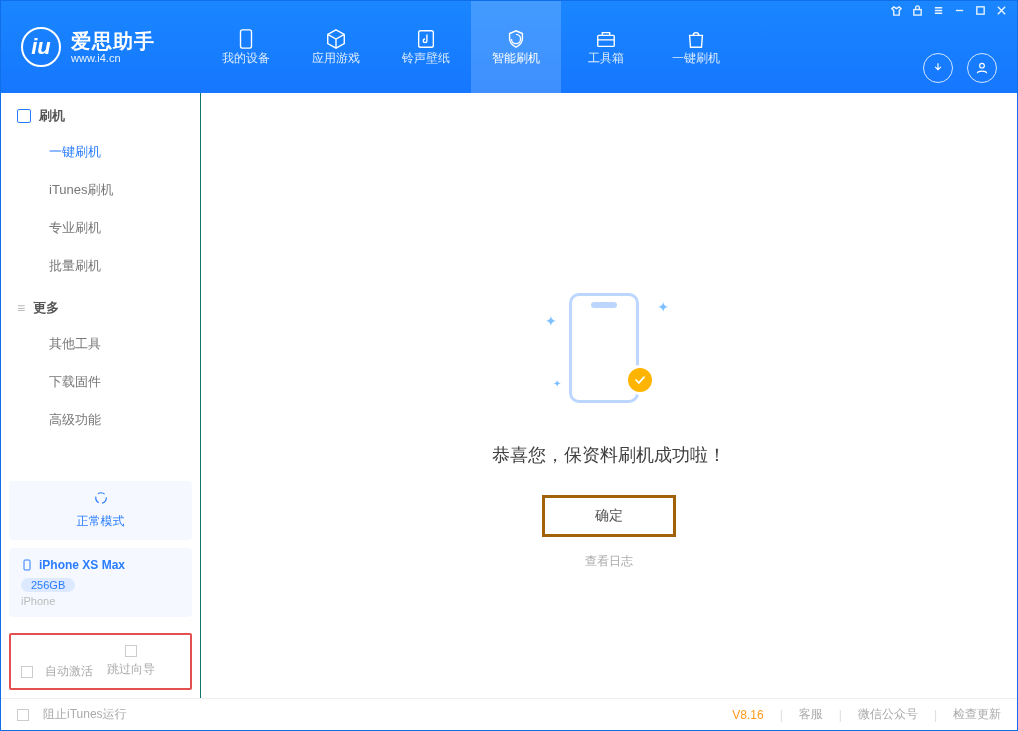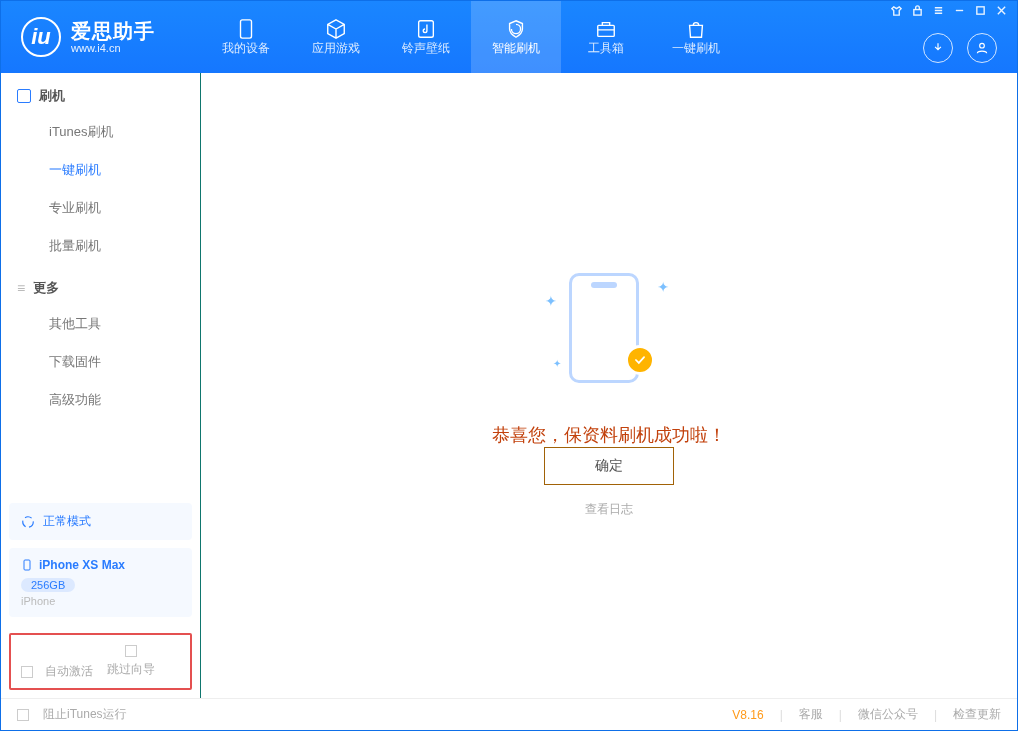--- a/index.html
+++ b/index.html
@@ -1,52 +1,52 @@
 <!DOCTYPE html>
 <html><head>
 <meta charset="utf-8">
 <style>
 * { box-sizing: border-box; margin: 0; padding: 0; font-family: "Microsoft YaHei", "PingFang SC", Arial, sans-serif; }
 html, body { width: 1018px; height: 731px; overflow: hidden; background: #fff; }
 .window-border { width: 1018px; height: 731px; border: 1px solid #0e6fe8; background:#fff; display:flex; flex-direction:column; }
-.top-header { height: 72px; background: linear-gradient(to bottom, #1a86ff, #1577ff); display:flex; align-items: stretch; color:#fff; position:relative; }
+.top-header { height: 92px; background: linear-gradient(to bottom, #1a86ff, #1577ff); display:flex; align-items: stretch; color:#fff; position:relative; }
 .logo-block { display:flex; align-items:center; padding-left:20px; width:200px; }
 .logo-icon { width:40px; height:40px; border-radius:50%; border:2px solid #fff; display:flex; align-items:center; justify-content:center; font-weight:bold; font-size:22px; margin-right:10px; font-style:italic; }
 .logo-text-main { font-size:20px; font-weight:bold; letter-spacing:1px; line-height:1.1; }
 .logo-text-sub { font-size:11px; opacity:.9; line-height:1.1; }
 .nav-tabs { display:flex; flex:1; }
 .nav-tab { width:90px; display:flex; flex-direction:column; align-items:center; justify-content:center; color:rgba(255,255,255,.85); cursor:pointer; font-size:12px; }
 .nav-tab.active { background:rgba(255,255,255,.18); color:#fff; }
 .nav-tab svg { width:22px; height:22px; }
 .header-right { position:absolute; right:10px; top:4px; display:flex; gap:10px; align-items:center; }
 .header-right span { font-size:12px; color:rgba(255,255,255,.85); cursor:pointer; }
 .header-right2 { position:absolute; right:20px; bottom:10px; display:flex; gap:14px; align-items:center; }
 .circle-btn { width:30px; height:30px; border-radius:50%; border:1.5px solid rgba(255,255,255,.8); display:flex; align-items:center; justify-content:center; cursor:pointer; }
 .body-area { flex:1; display:flex; min-height:0; }
 .sidebar { width:200px; background:#fff; border-right:1px solid #0f766e; display:flex; flex-direction:column; font-size:13px; color:#666; }
 .sidebar-section-title { display:flex; align-items:center; padding:14px 16px 8px 16px; font-weight:bold; color:#555; gap:8px; }
 .sidebar-item { padding:10px 16px 10px 48px; cursor:pointer; color:#777; }
 .sidebar-item.active { color:#2a7cff; }
 .sidebar-spacer { flex:1; }
-.status-box { margin:8px; padding:10px 12px; background:#f5f9ff; border-radius:4px; color:#2a7cff; font-size:12px; display:flex; align-items:center; gap:8px; }
+.status-box { margin:8px; padding:10px 12px; background:#f5f9ff; border-radius:4px; color:#2a7cff; font-size:12px; display:flex; align-items:center; gap:8px;flex-direction:column; }
 .device-box { margin:0 8px 8px 8px; padding:10px 12px; background:#f5f9ff; border-radius:4px; font-size:12px; }
 .device-name { color:#2a7cff; font-weight:bold; margin-bottom:4px; display:flex; align-items:center; gap:6px; }
 .device-badge { display:inline-block; background:#dce9ff; color:#2a7cff; border-radius:10px; padding:1px 10px; font-size:11px; margin-top:2px; }
 .device-sub { color:#bbb; font-size:11px; margin-top:3px; }
 .options-box { margin:8px; padding:8px 10px; border:2px solid #e45050; border-radius:2px; display:flex; gap:14px; align-items:center; font-size:12px; color:#aaa; }
 .chk { width:12px; height:12px; border:1px solid #ccc; display:inline-block; }
 .main-content { flex:1; display:flex; flex-direction:column; align-items:center; justify-content:flex-start; padding-top:190px; position:relative; }
 .illus { width:140px; height:130px; position:relative; margin-bottom:30px; }
 .phone-shape { position:absolute; left:30px; top:10px; width:70px; height:110px; border:3px solid #bcd6ff; border-radius:10px; background:#fff; }
 .phone-shape:after { content:""; position:absolute; top:6px; left:50%; transform:translateX(-50%); width:26px; height:6px; background:#bcd6ff; border-radius:3px; }
 .done-badge { position:absolute; right:24px; bottom:18px; width:30px; height:30px; background:#ffb400; border-radius:50%; border:3px solid #fff; display:flex; align-items:center; justify-content:center; }
 .done-badge svg { width:14px; height:14px; }
 .sparkle { position:absolute; color:#7cc0ff; font-size:14px; }
-.success-text { font-size:18px; color:#c2410c; }
-.ok-btn { border:1px solid #a16207; background:#fff; padding:9px 50px; font-size:14px; color:#555; cursor:pointer; margin-bottom:16px; }
+.success-text { font-size:18px; color:#404040; margin-bottom:28px; }
+.ok-btn { border:3px solid #a16207; background:#fff; padding:9px 50px; font-size:14px; color:#555; cursor:pointer; margin-bottom:16px; }
 .view-log-link { font-size:12px; color:#aaa; cursor:pointer; }
 .footer { height:32px; border-top:1px solid #eee; display:flex; align-items:center; padding:0 16px; font-size:12px; color:#aaa; }
 .footer-left { display:flex; align-items:center; gap:6px; flex:1; }
 .footer-right { display:flex; align-items:center; gap:16px; }
 .footer-right .sep { color:#ddd; }
 .footer-right span { cursor:pointer; }
 .ver { color:#ff9a1a; }
 .section-icon { width:14px; height:14px; border:1.5px solid #2a7cff; border-radius:2px; display:inline-block; }
 .section-more-icon { color:#bbb; font-size:14px; line-height:1; }
 .win-controls svg { width:11px; height:11px; stroke:rgba(255,255,255,.9); fill:none; stroke-width:1.5; }
@@ -139,22 +139,22 @@
     </div>
   </div>
 </div>
 
 <div class="body-area">
   <div class="sidebar">
     <div class="sidebar-section-title">
       <span class="section-icon"></span>
       <span>刷机</span>
     </div>
+    <div class="sidebar-item active">一键刷机</div>
     <div class="sidebar-item">iTunes刷机</div>
-    <div class="sidebar-item active">一键刷机</div>
     <div class="sidebar-item">专业刷机</div>
     <div class="sidebar-item">批量刷机</div>
     <div class="sidebar-section-title">
       <span class="section-more-icon">≡</span>
       <span>更多</span>
     </div>
     <div class="sidebar-item">其他工具</div>
     <div class="sidebar-item">下载固件</div>
     <div class="sidebar-item">高级功能</div>
     <div class="sidebar-spacer"></div>

